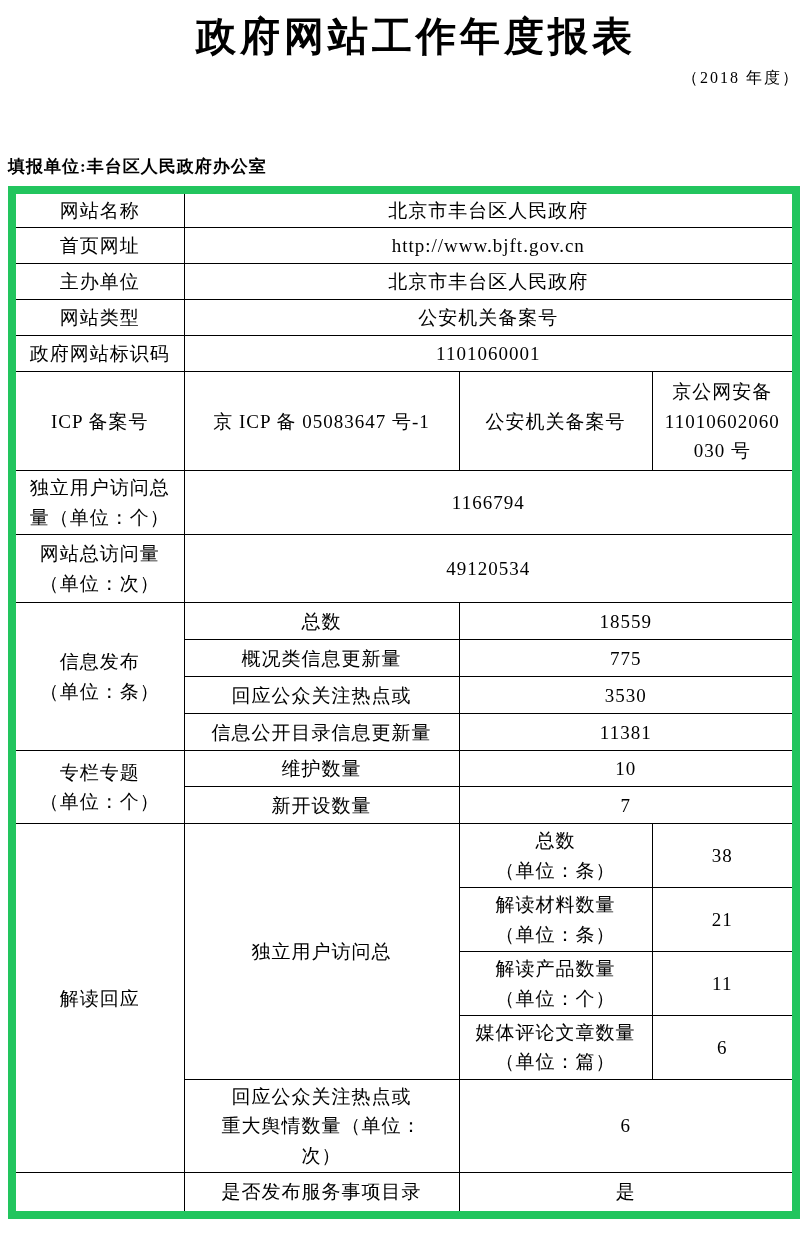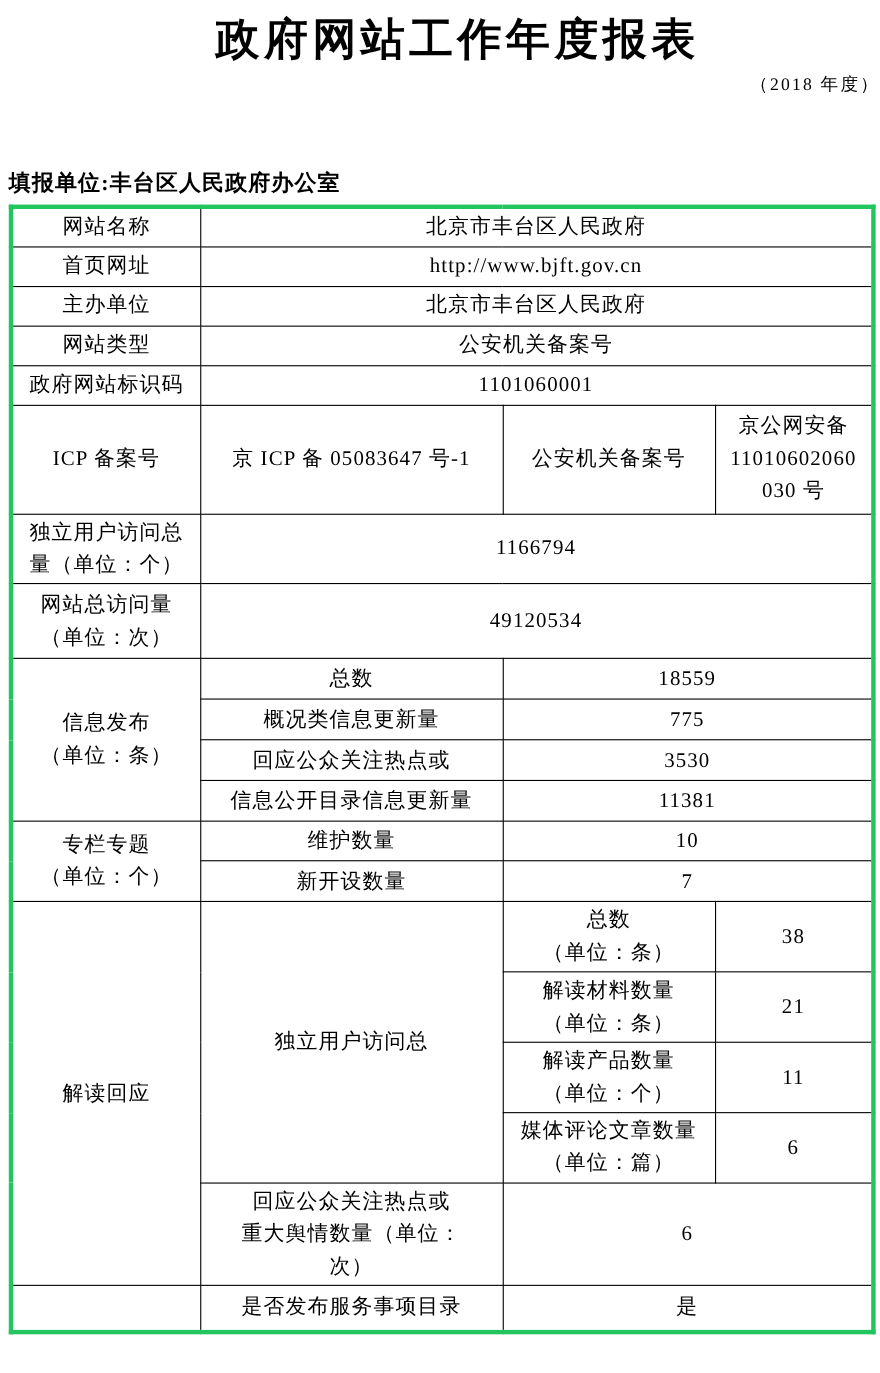--- a/index.html
+++ b/index.html
@@ -28,42 +28,42 @@
     padding-left: 32px;
   }
   .subtitle {
     font-size: 16px;
     line-height: 32px;
     text-align: right;
     letter-spacing: 2px;
   }
   .unit {
     margin: 60px 0 0 8px;
-    font-size: 20px;
+    font-size: 17px;
     line-height: 26px;
     font-weight: bold;
     letter-spacing: 1px;
   }
   table.report {
     border-collapse: collapse;
     table-layout: fixed;
     width: 784px;
     margin: 6px 0 0 8px;
     font-size: 19px;
   }
   table.report td {
     border: 1.5px solid #000;
     text-align: center;
     vertical-align: middle;
     padding: 2px 4px;
     letter-spacing: 1px;
     line-height: 1.55;
     overflow: hidden;
   }
-  table.report { border: 4px solid #22c55e; }
+  table.report { border: 8px solid #22c55e; }
   .pre { white-space: pre-line; }
   tr.h36 { height: 36px; }
   tr.h37 { height: 37px; }
   tr.h42 { height: 42px; }
   tr.h61 { height: 61px; }
   tr.h63 { height: 63px; }
   tr.h68 { height: 68px; }
   tr.h92 { height: 90px; }
   tr.h99 { height: 99px; }
 </style>

